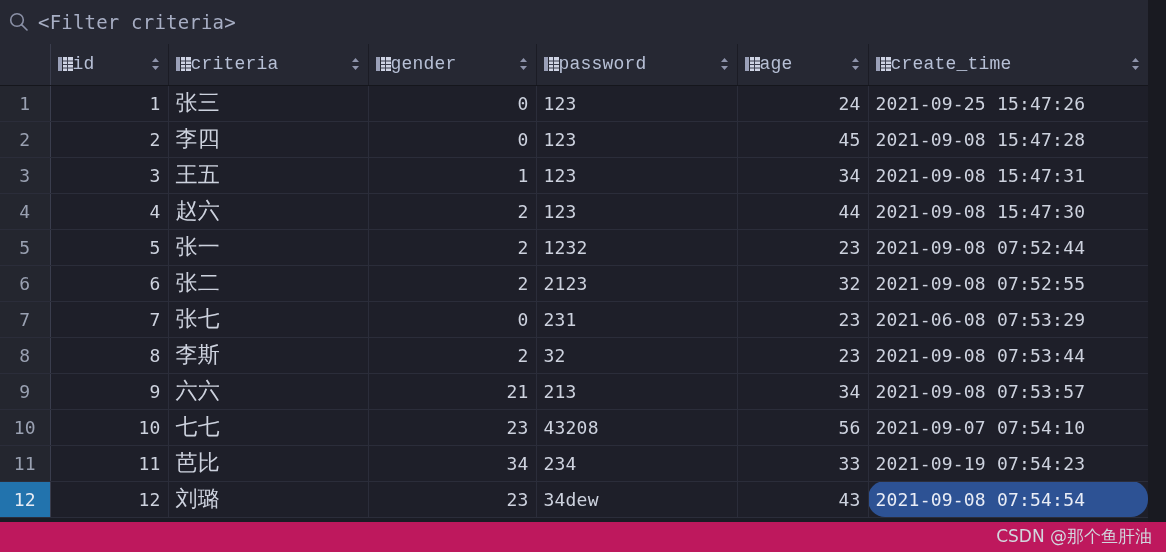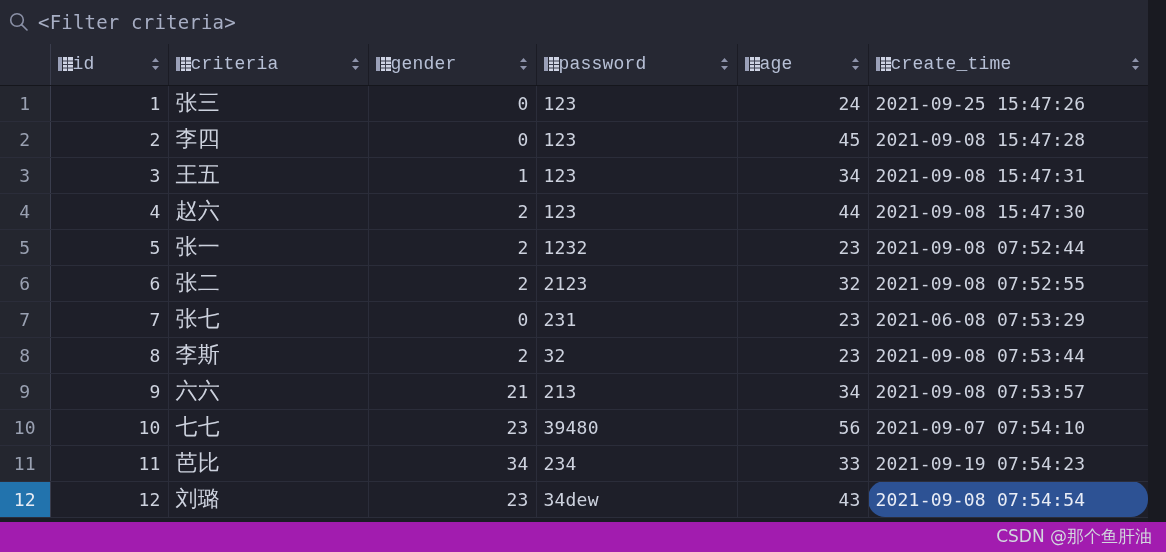--- a/index.html
+++ b/index.html
@@ -144,21 +144,21 @@
     font-size: 22px;
   }
 
   
   .footer {
     position: absolute;
     left: 0;
     right: 0;
     bottom: 0;
     height: 30px;
-    background: #a21caf;
+    background: #be185d;
   }
   .watermark {
     position: absolute;
     right: 14px;
     bottom: 4px;
     font-family: "DejaVu Sans", "Liberation Sans", sans-serif;
     font-size: 17px;
     color: #d2d6de;
     white-space: nowrap;
   }
@@ -414,21 +414,21 @@
             <td class="num">21</td>
             <td class="txt">213</td>
             <td class="num">34</td>
             <td class="txt">2021-09-08 07:53:57</td>
           </tr>
           <tr>
             <td class="rownum">10</td>
             <td class="num">10</td>
             <td class="txt"><span class="cjk">七七</span></td>
             <td class="num">23</td>
-            <td class="txt">39480</td>
+            <td class="txt">43208</td>
             <td class="num">56</td>
             <td class="txt">2021-09-07 07:54:10</td>
           </tr>
           <tr>
             <td class="rownum">11</td>
             <td class="num">11</td>
             <td class="txt"><span class="cjk">芭比</span></td>
             <td class="num">34</td>
             <td class="txt">234</td>
             <td class="num">33</td>

